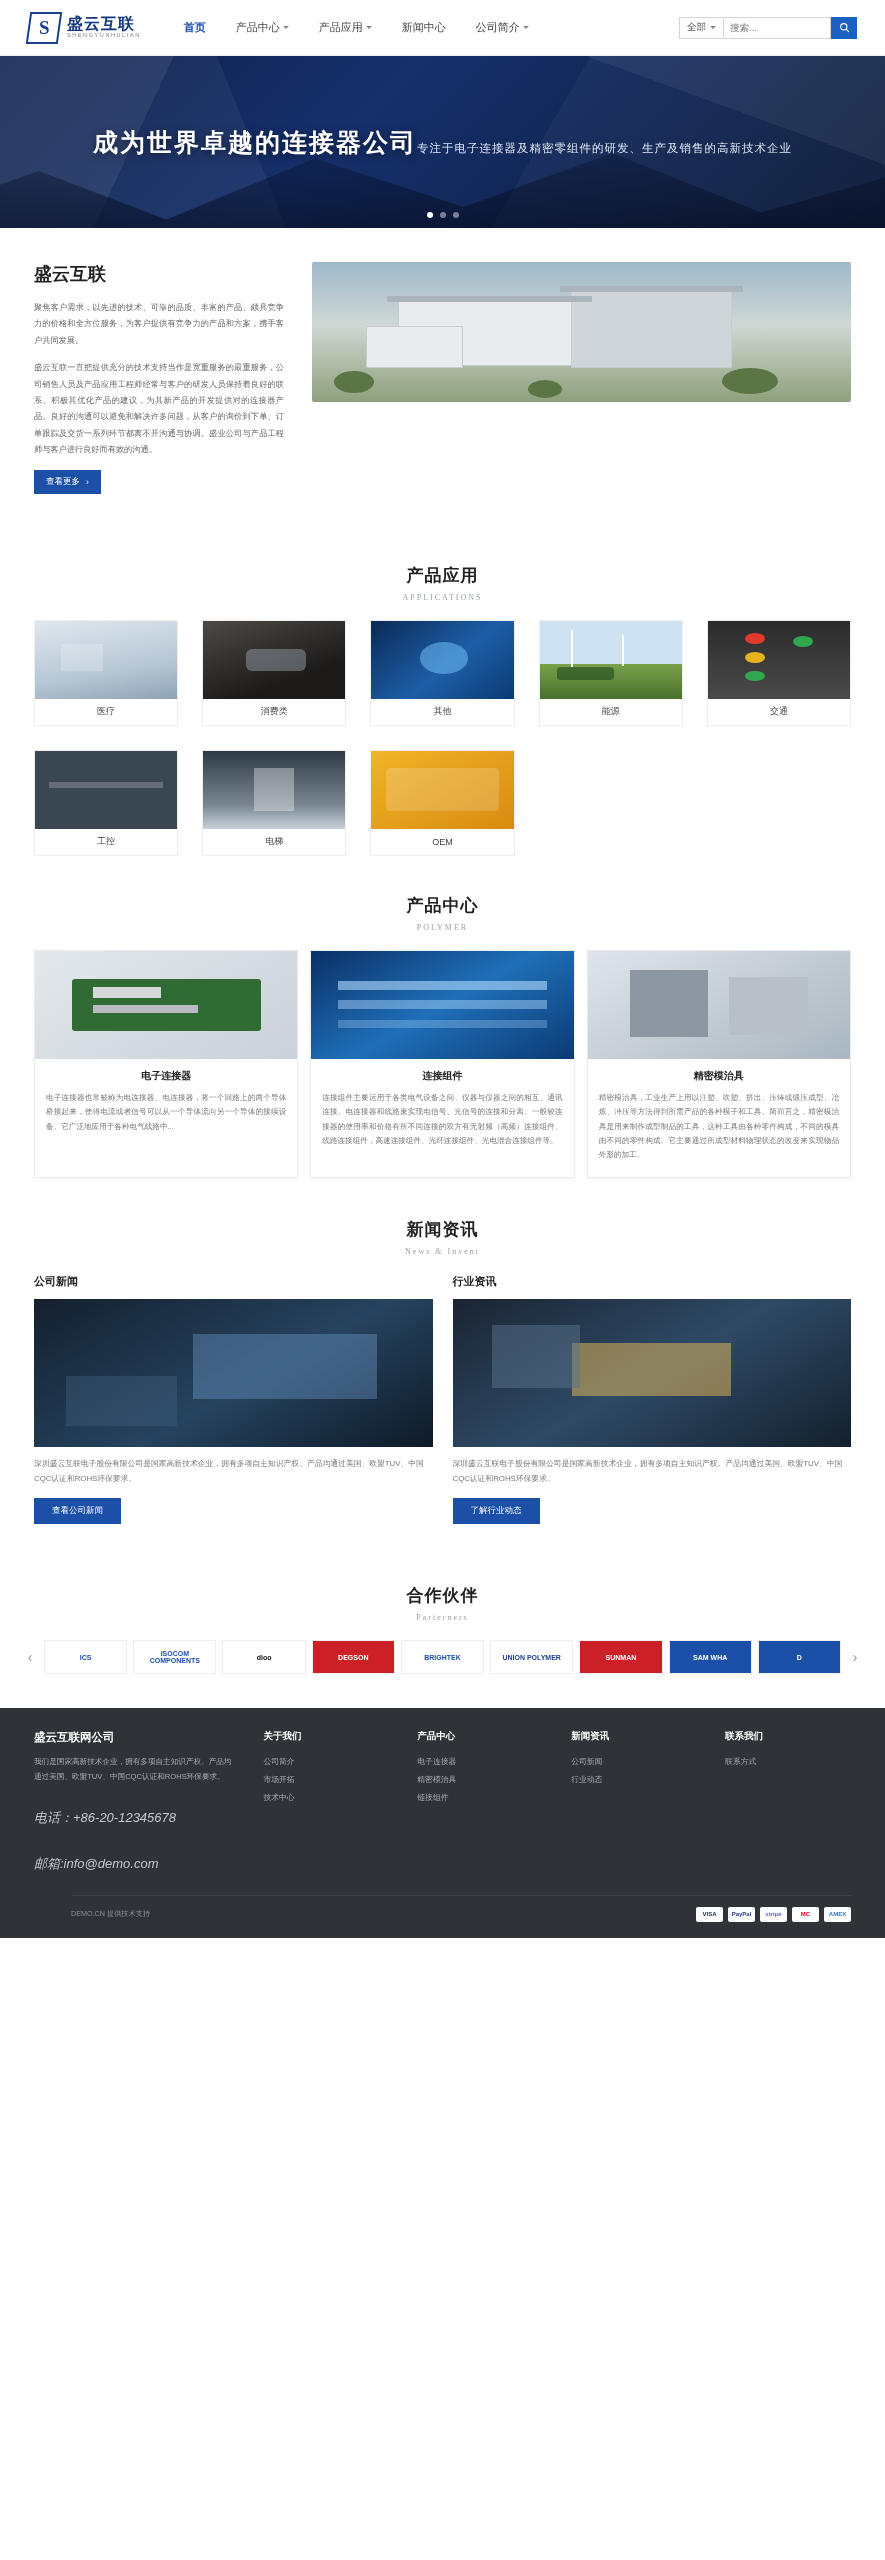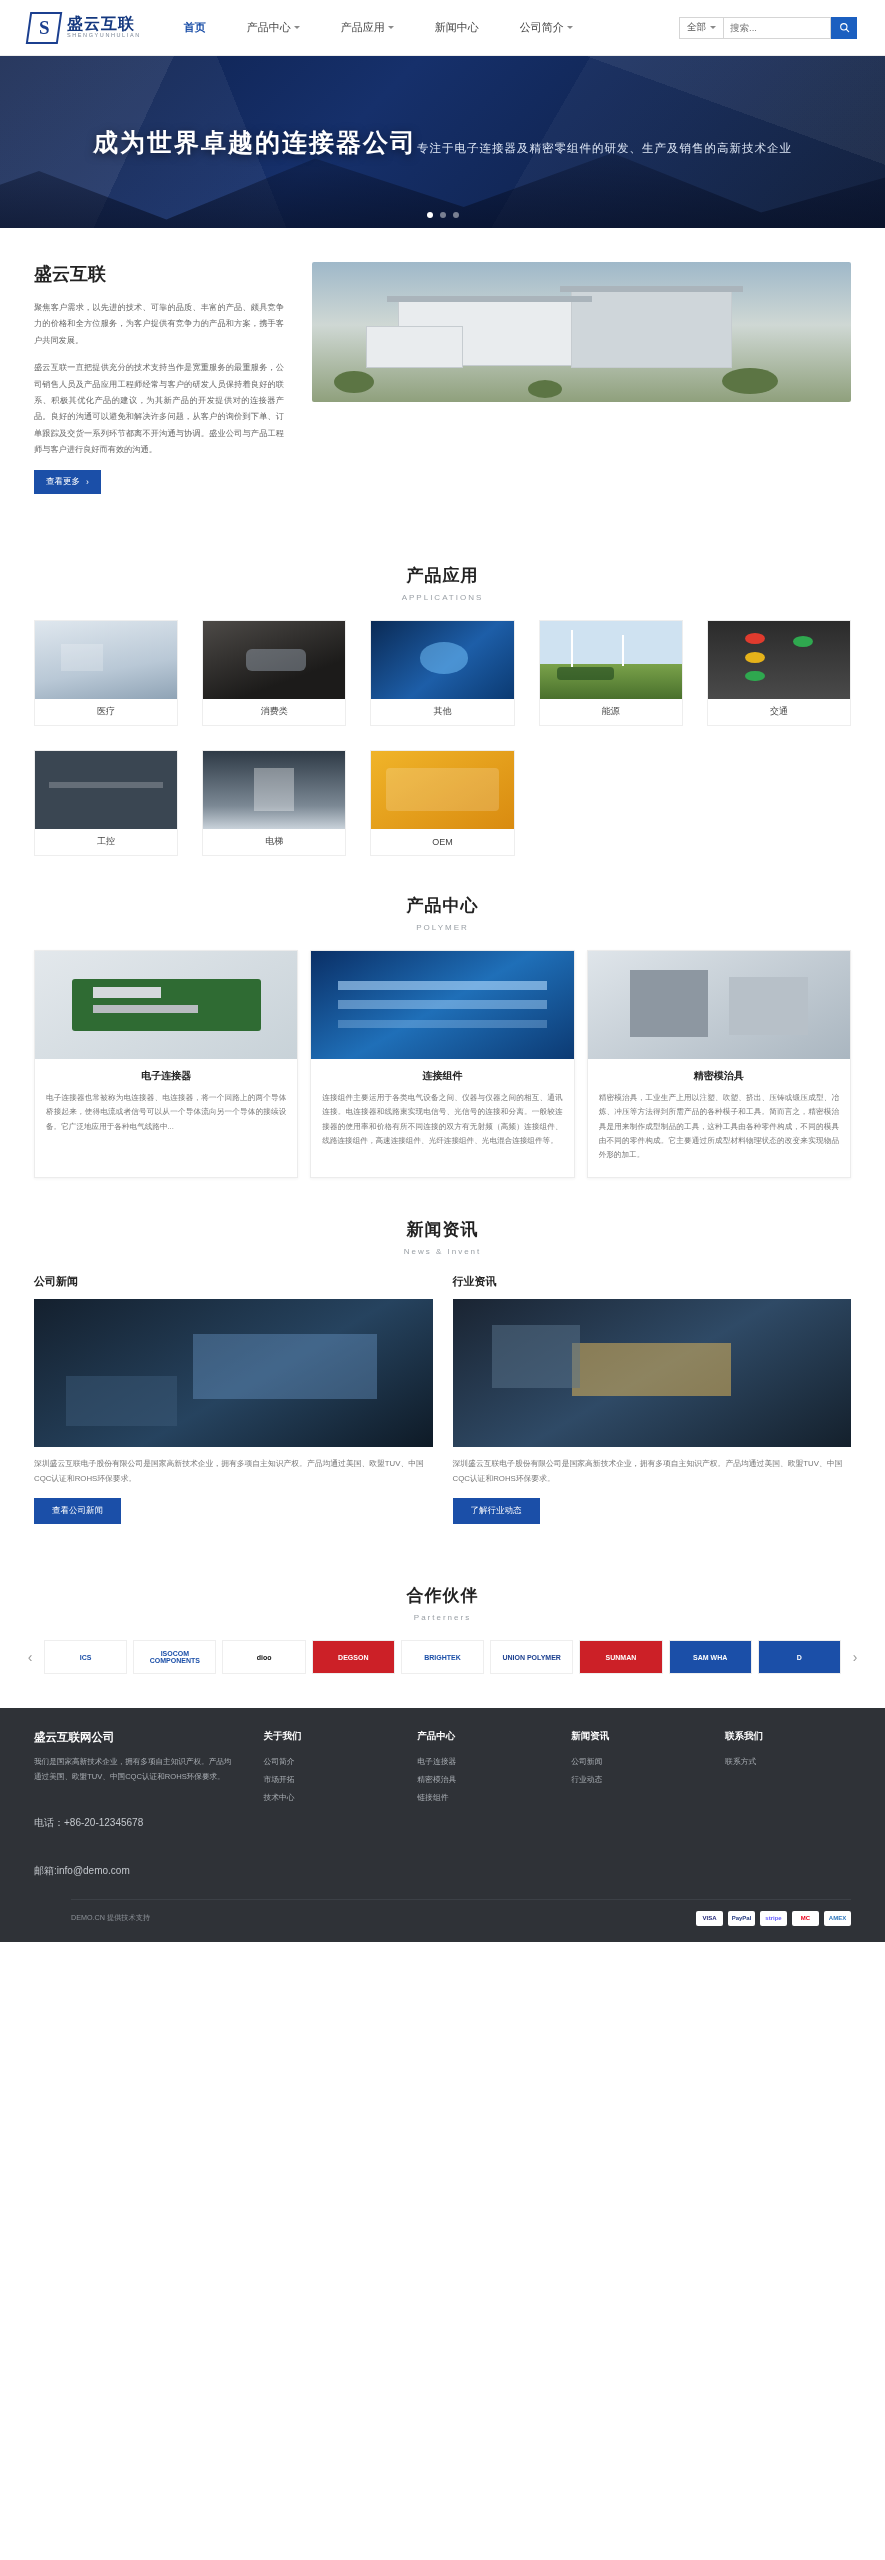--- a/index.html
+++ b/index.html
@@ -30,21 +30,21 @@
     transform: skewX(-8deg);
   }
   .logo-mark span {
     font-size: 19px; font-weight: bold; color: #1b3f8f;
     transform: skewX(8deg); font-family: "Liberation Serif", serif;
   }
   .logo-text { line-height: 1.05; }
   .logo-cn { font-size: 16px; font-weight: bold; color: #14387f; letter-spacing: 1px; }
   .logo-en { font-size: 5.5px; color: #7a8595; letter-spacing: 1.6px; }
 
-  .nav { display: flex; align-items: flex-end; margin-left: 30px; gap: 15px; }
+  .nav { display: flex; align-items: flex-end; margin-left: 30px; gap: 4px; }
   .nav-item {
     font-size: 11px;
     color: #444;
     padding: 6px 13px;
     cursor: pointer;
     white-space: nowrap;
     display: flex; align-items: center; gap: 3px;
   }
   .nav-item.active { color: #1b4fa8; font-weight: bold; }
   .caret {
@@ -145,21 +145,21 @@
   .bld {
     position: absolute; background: #e9ecee; border: 1px solid #c6ccd0;
   }
   .bld.dark { background: #cfd6da; }
   .roof { position: absolute; background: #aab4bb; }
   .greenery { position: absolute; background: #5c7544; border-radius: 50%; }
 
   
   .sec-head { text-align: center; padding: 30px 0 18px; }
   .sec-title { font-size: 17px; font-weight: bold; color: #222; letter-spacing: 1px; }
-  .sec-sub { font-size: 8px; color: #9aa0a6; letter-spacing: 2px; margin-top: 6px; }
+  .sec-sub { font-size: 8px; color: #9aa0a6; letter-spacing: 2px; margin-top: 6px; font-family: Liberation Serif, serif; }
 
   
   .apps { padding: 0 34px 8px; }
   .app-grid { display: grid; grid-template-columns: repeat(5, 1fr); gap: 24px; }
   .app-card { background: #fff; border: 1px solid #eee; overflow: hidden; cursor: pointer; }
   .app-img { height: 78px; position: relative; overflow: hidden; }
   .app-label {
     height: 26px; display: flex; align-items: center; justify-content: center;
     font-size: 9px; color: #444; background: #fff;
   }
@@ -219,21 +219,21 @@
     display: flex; align-items: center; justify-content: center;
     font-size: 7px; font-weight: bold; overflow: hidden;
     cursor: pointer; text-align: center; padding: 2px;
   }
 
   
   .footer { background: #2f3237; color: #cfd2d6; padding: 22px 34px 16px; }
   .foot-grid { display: grid; grid-template-columns: 1.6fr 1fr 1fr 1fr 1fr; gap: 28px; }
   .foot-brand { font-size: 11.5px; font-weight: bold; color: #fff; margin-bottom: 10px; }
   .foot-text { font-size: 7.6px; line-height: 1.95; color: #a8adb3; }
-  .foot-contact { font-size: 10px; color: #c4c8cd; margin-top: 28px; line-height: 2.0; }
+  .foot-contact { font-size: 13px; color: #c4c8cd; margin-top: 20px; line-height: 2.0; font-style: italic; }
   .foot-col-title { font-size: 9.5px; color: #fff; font-weight: bold; margin-bottom: 10px; }
   .foot-link { font-size: 7.8px; color: #a8adb3; line-height: 2.3; cursor: pointer; }
   .foot-bar {
     margin-top: 18px; border-top: 1px solid #3c4046;
     padding-top: 11px;
     display: flex; align-items: center; justify-content: space-between; margin-left: 37px;
   }
   .copyright { font-size: 7.2px; color: #8d9298; }
   .pay-row { display: flex; gap: 5px; align-items: center; }
   .pay {

